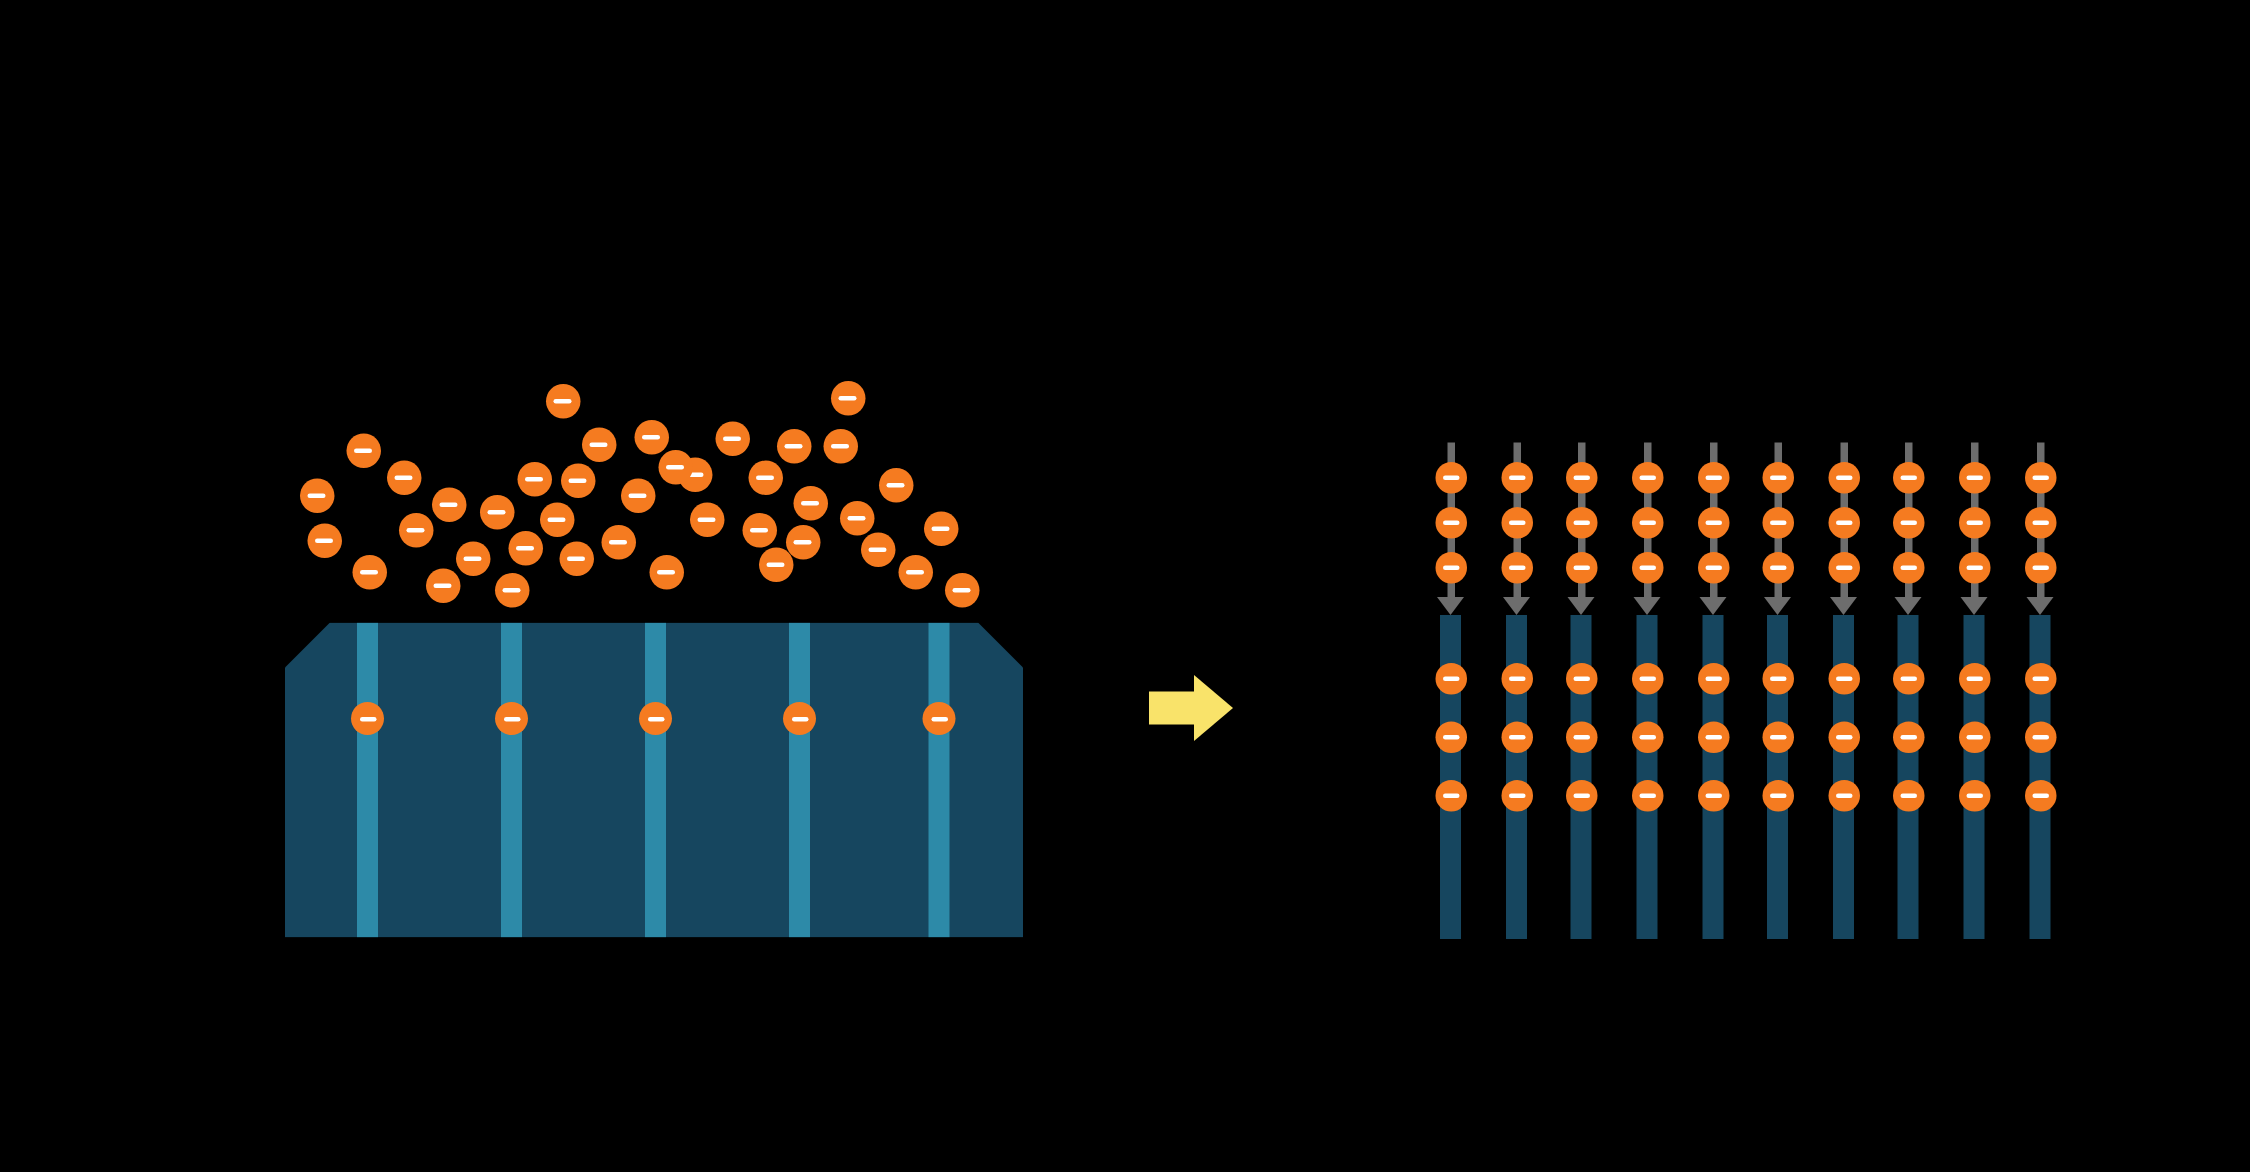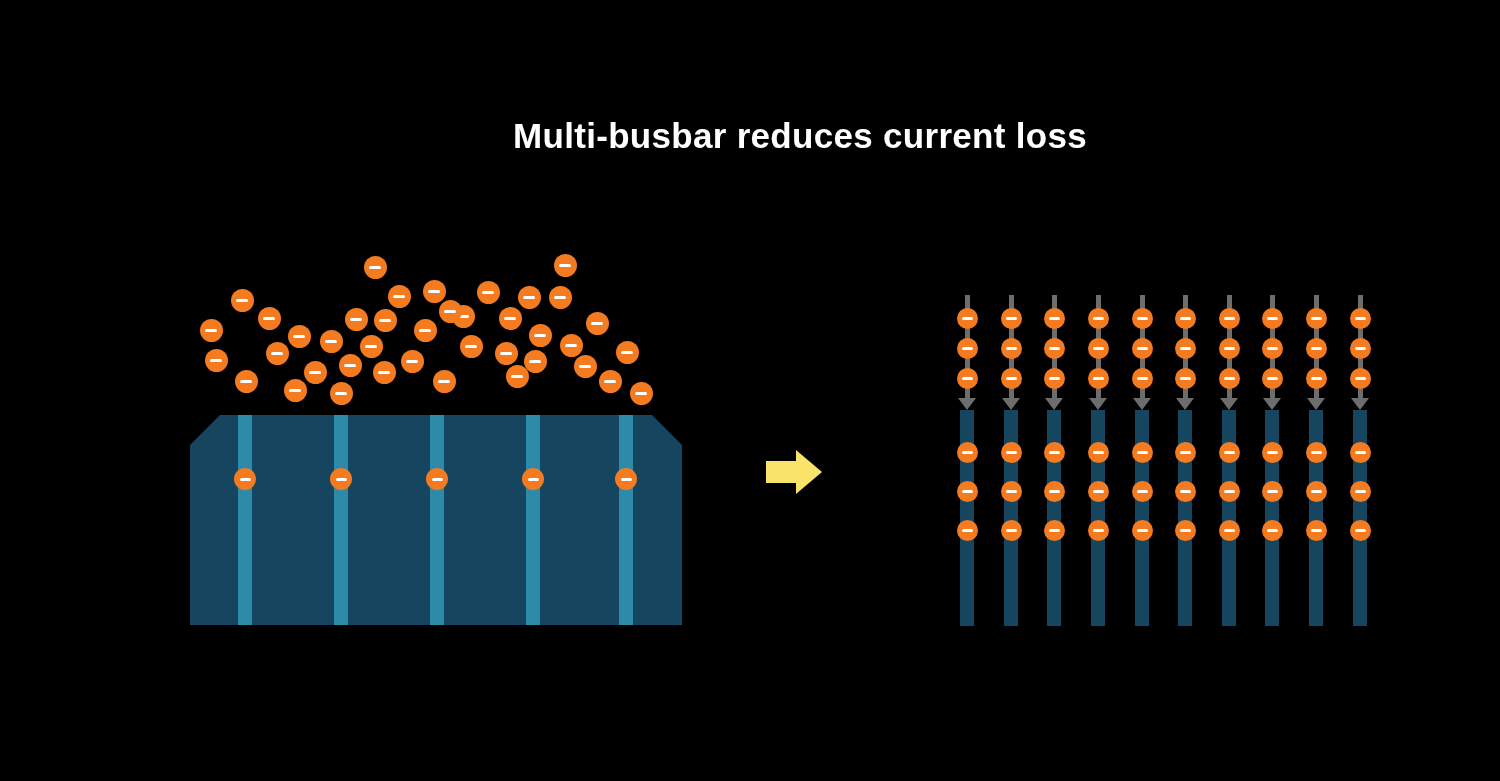--- a/index.html
+++ b/index.html
@@ -60,21 +60,20 @@
   }
   #transform-arrow {
     position: absolute;
   }
 </style>
 </head>
 <body>
 
 <div id="canvas" style="background: rgb(0, 0, 0);">
 
-  <div class="title" style="color: rgb(255, 255, 255);">Multi-busbar reduces current loss</div>
 
   <div id="left-cell" class="cell-panel" style="left: 190px; top: 415px; width: 492px; height: 210px; background: rgb(22, 70, 95); clip-path: polygon(0px 30px, 30px 0px, 462px 0px, 100% 30px, 100% 100%, 0px 100%);">
       <div class="stripe" style="left: 48px; width: 14px; background: rgb(45, 138, 168);"></div>
       <div class="stripe" style="left: 144px; width: 14px; background: rgb(45, 138, 168);"></div>
       <div class="stripe" style="left: 240px; width: 14px; background: rgb(45, 138, 168);"></div>
       <div class="stripe" style="left: 336px; width: 14px; background: rgb(45, 138, 168);"></div>
       <div class="stripe" style="left: 429px; width: 14px; background: rgb(45, 138, 168);"></div>
     </div>
 
   <svg id="transform-arrow" viewBox="0 0 58 50" xmlns="http://www.w3.org/2000/svg" width="58" height="50" style="left: 766px; top: 447px; color: rgb(249, 227, 106);">

